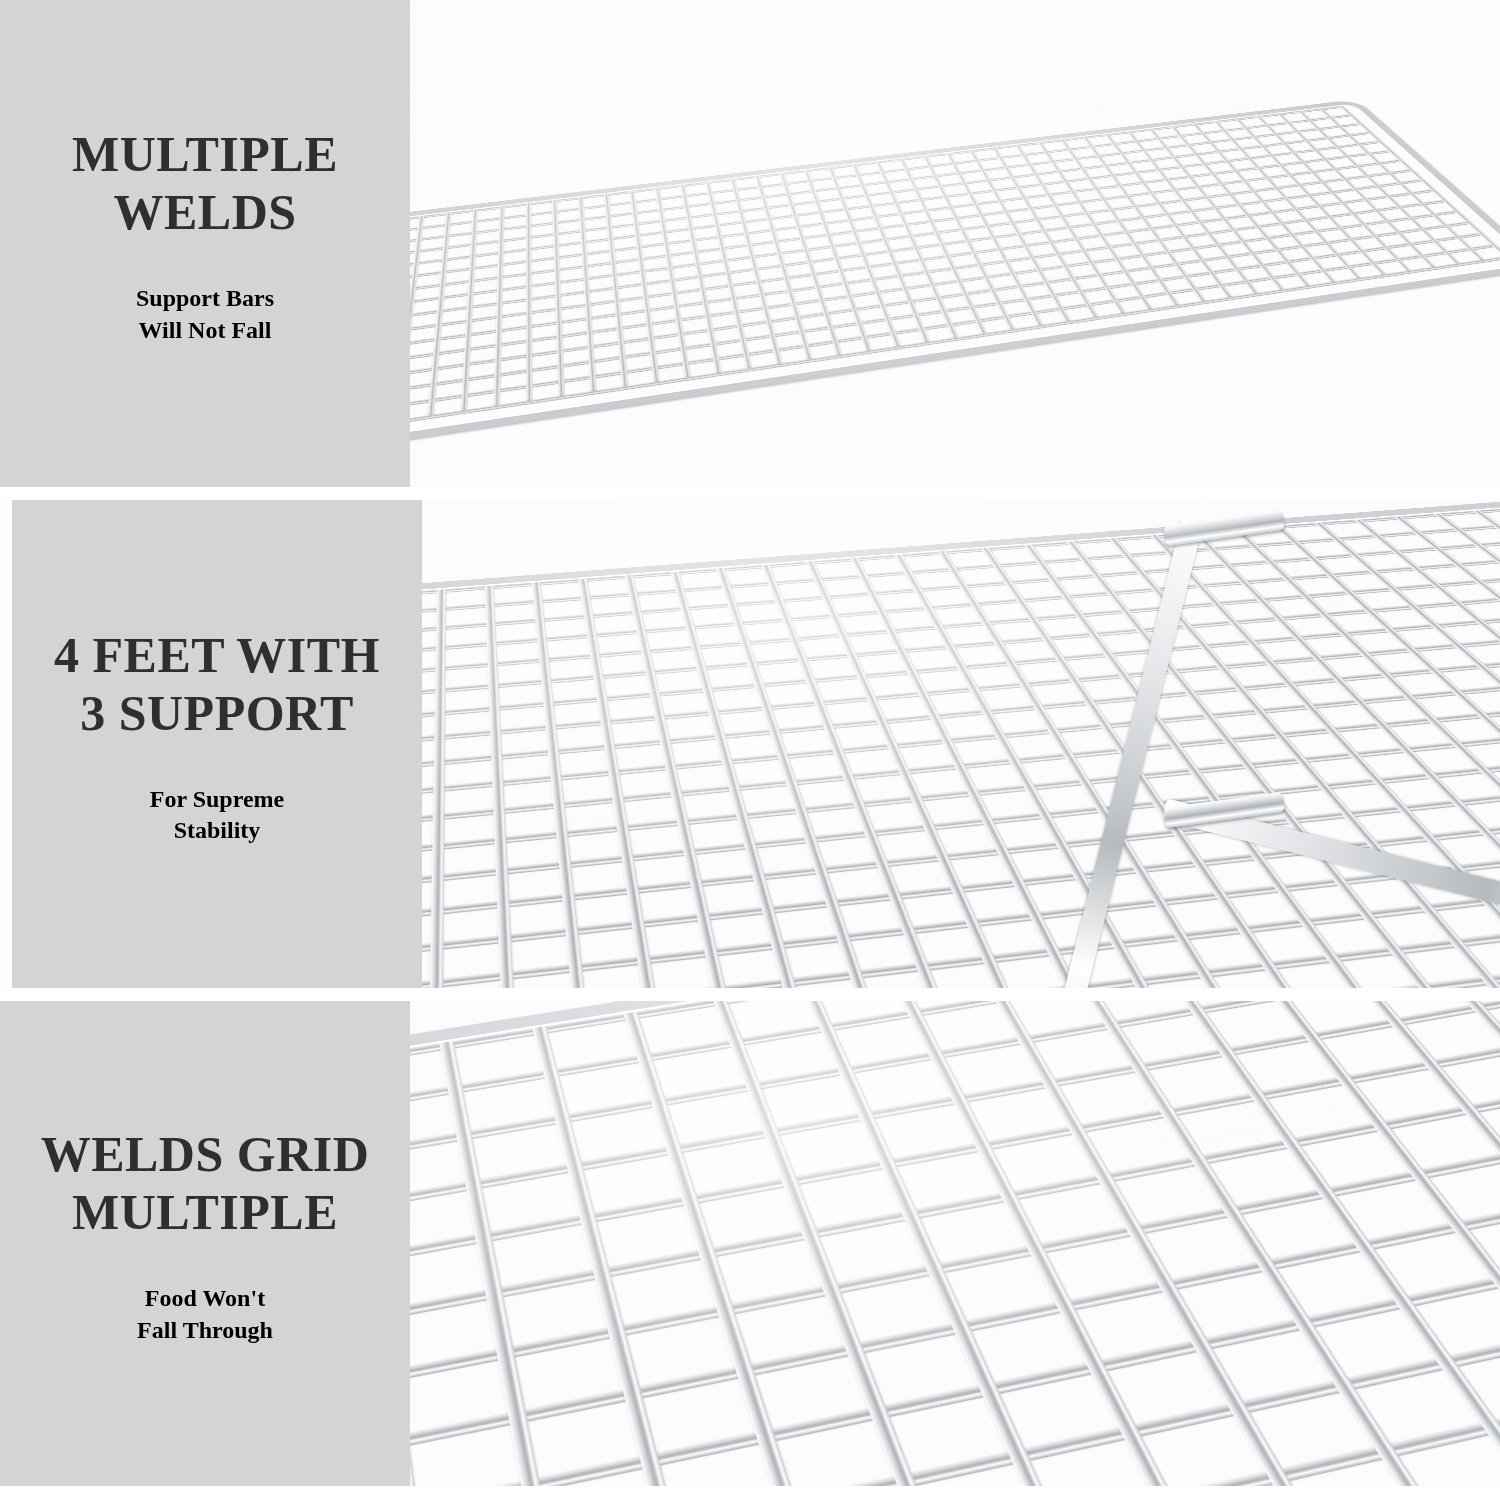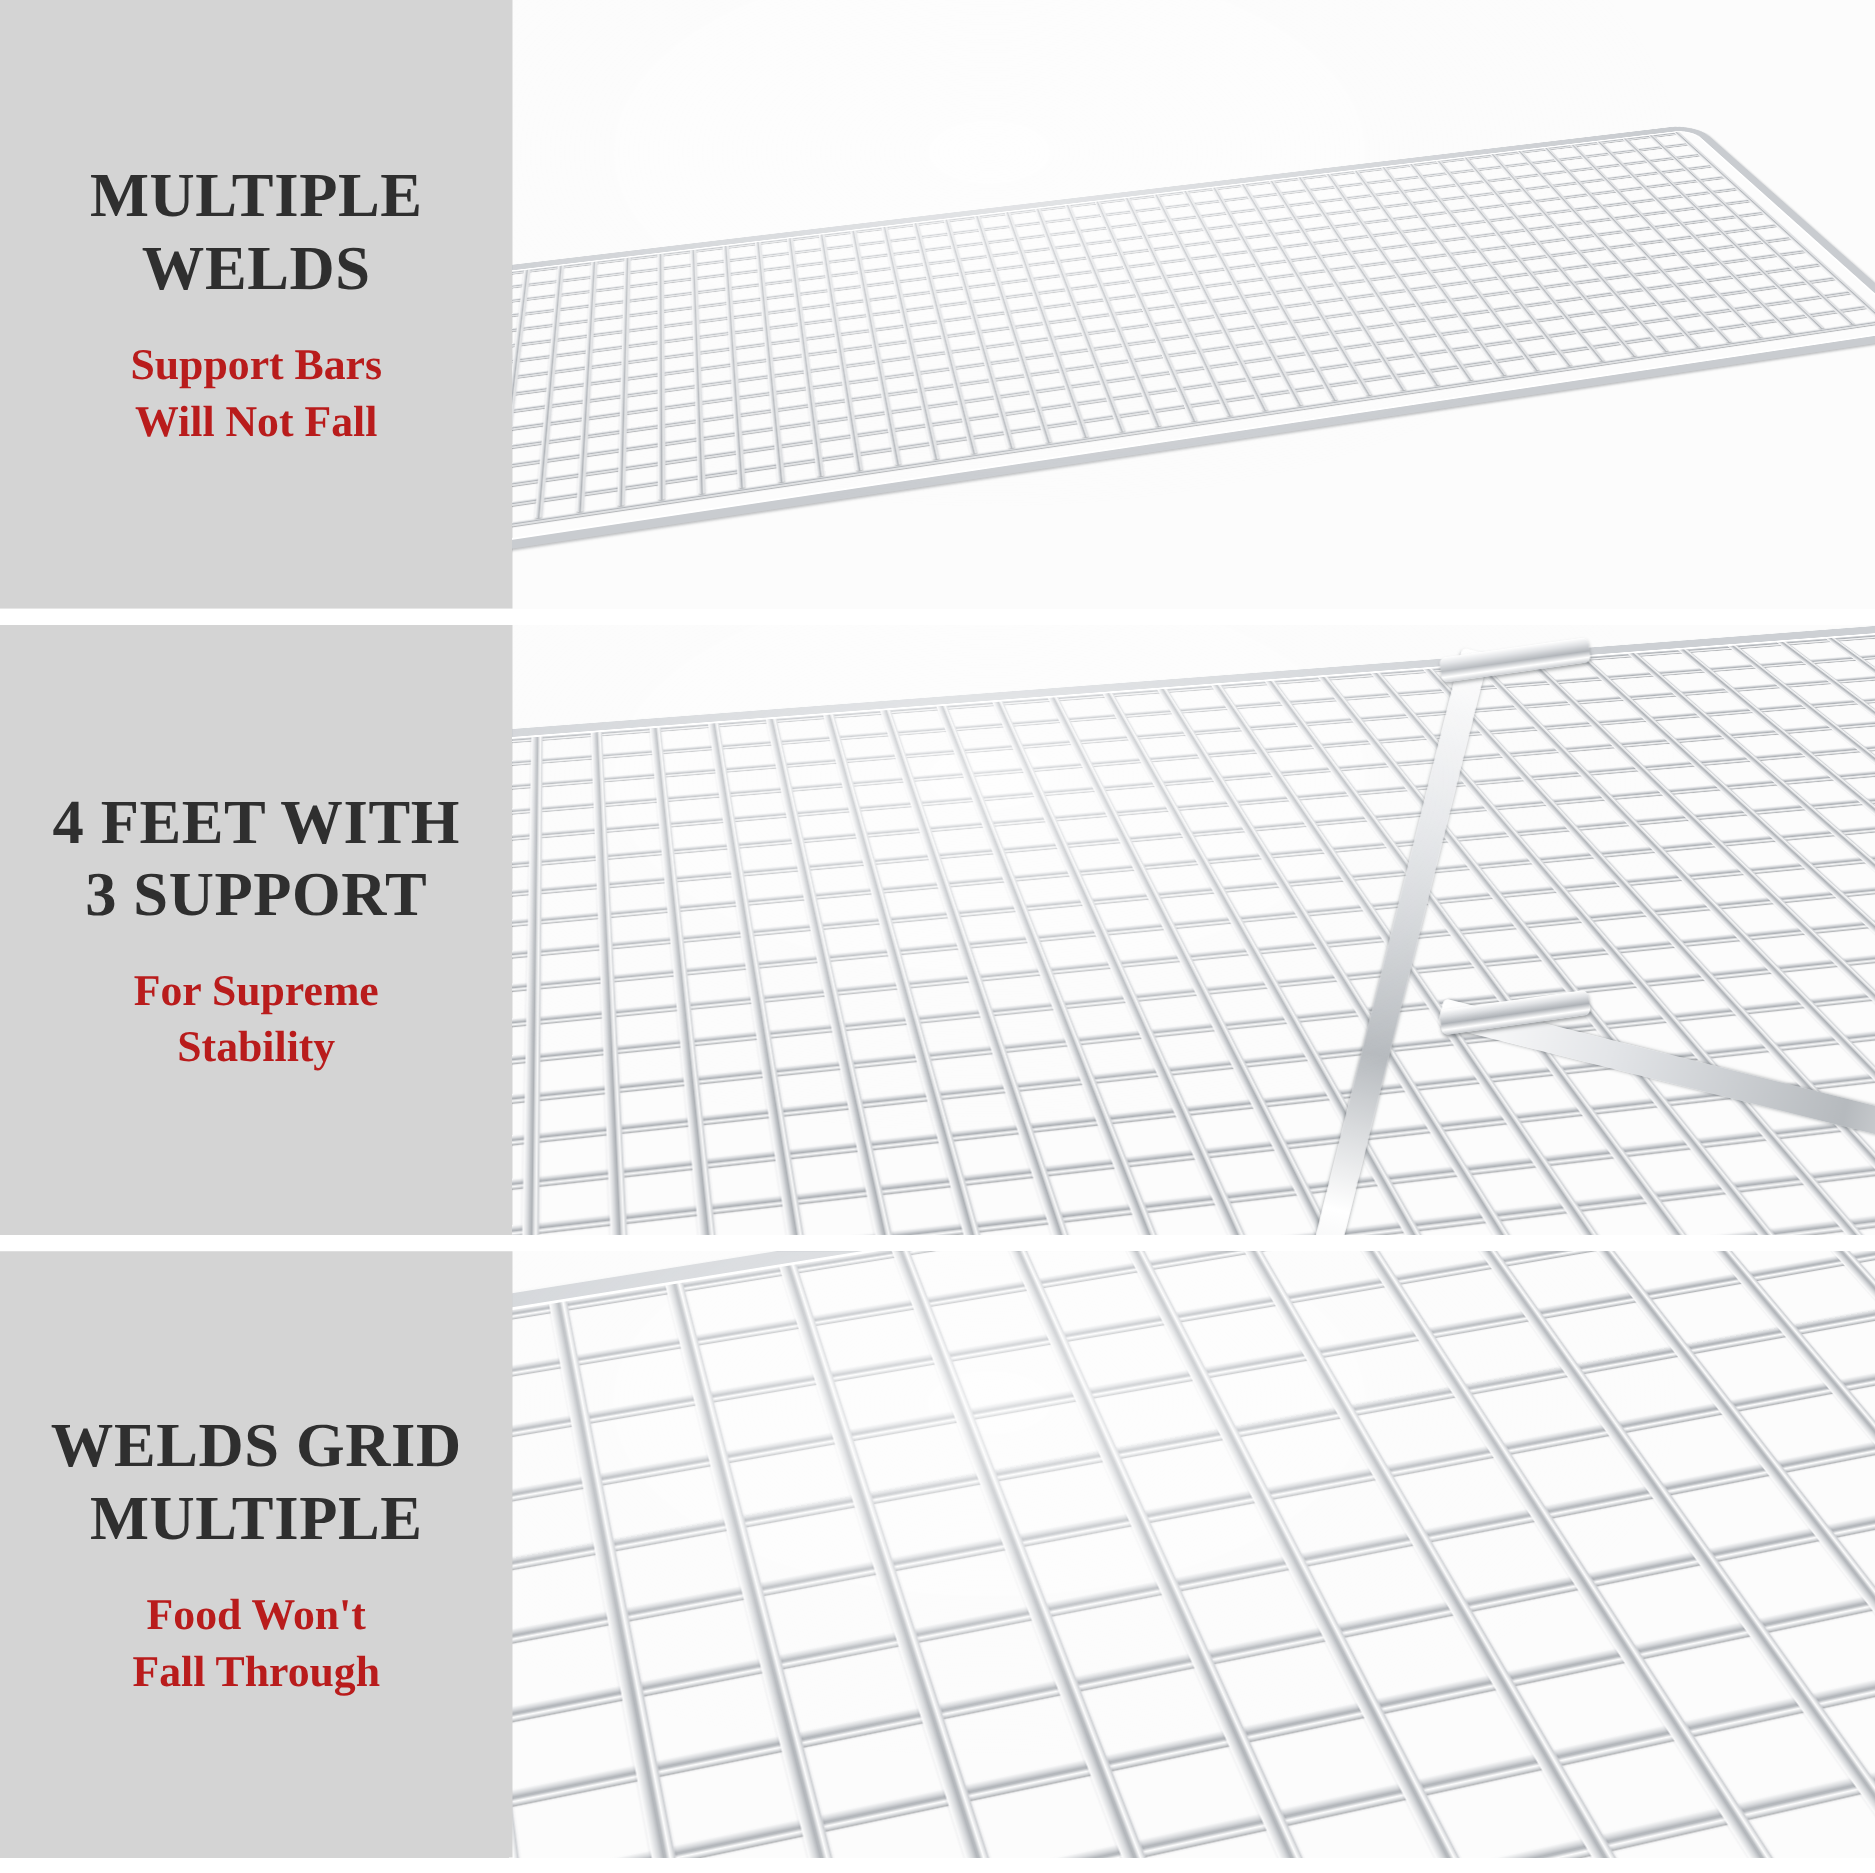--- a/index.html
+++ b/index.html
@@ -24,21 +24,21 @@
   }
 
   .panel {
     display: flex;
     position: relative;
     background: #fdfdfd;
     overflow: hidden;
   }
   .panel-1 { height: 487px; }
   .panel-gap { height: 13px; background: #ffffff; }
-  .panel-2 { height: 488px; }
+  .panel-2 { height: 488px; padding-left: 12px; }
   .panel-3 { height: 485px; }
 
   .caption {
     width: 410px;
     flex: 0 0 410px;
     background: #d4d4d4;
     display: flex;
     flex-direction: column;
     align-items: center;
     justify-content: center;
@@ -53,24 +53,24 @@
     font-weight: bold;
     color: #2f2f2f;
     font-size: 50px;
     line-height: 1.16;
     letter-spacing: 0.5px;
     margin: 0 0 26px 0;
   }
   .caption-sub {
     font-family: "Liberation Serif", serif;
     font-weight: bold;
-    color: #b91c1c;
-    font-size: 35px;
+    color: #000000;
+    font-size: 24px;
     line-height: 1.3;
-    margin: 0;
+    margin: 16px;
   }
 
   .photo {
     flex: 1 1 auto;
     position: relative;
     background: #fcfcfc;
     overflow: hidden;
   }
 
   

